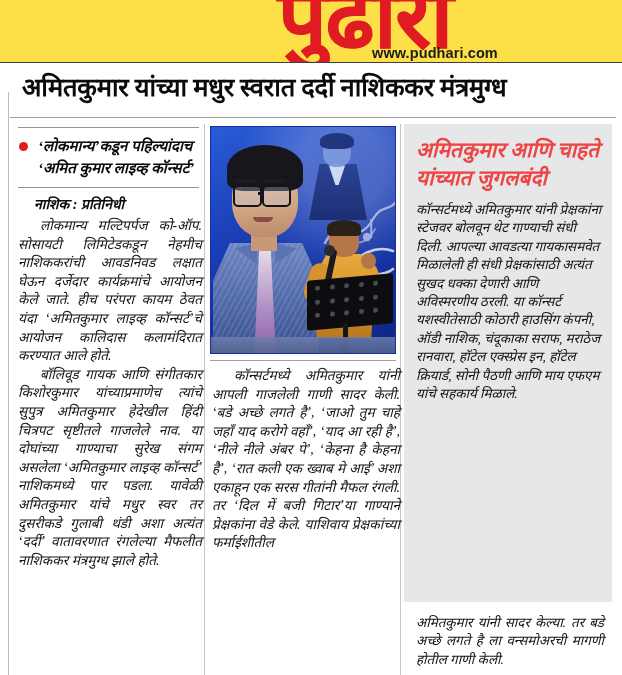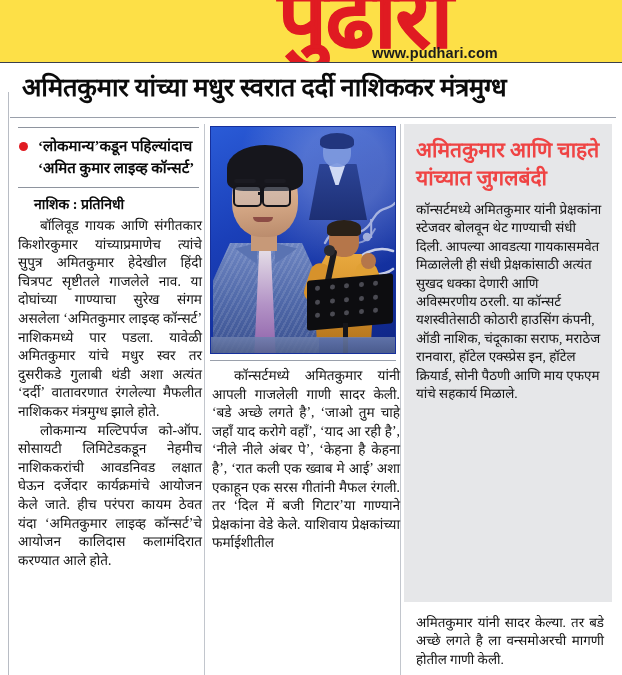--- a/index.html
+++ b/index.html
@@ -113,20 +113,21 @@
     background: #b8bcc4;
   }
 
   
   .columns {
     position: absolute;
     left: 0;
     top: 124px;
     width: 622px;
     height: 551px;
+    font-style: italic;
   }
 
   .col {
     position: absolute;
     top: 0;
     box-sizing: border-box;
   }
   .col-left  { left: 14px;  width: 188px; }
   .col-mid   { left: 208px; width: 192px; }
   .col-right { left: 404px; width: 208px; }
@@ -495,22 +496,22 @@
     <div class="kicker-rule-top"></div>
     <div class="kicker">
       <span class="kicker-dot"></span>
       <span>‘लोकमान्य’कडून पहिल्यांदाच ‘अमित कुमार लाइव्ह कॉन्सर्ट’</span>
     </div>
     <div class="kicker-rule-bottom"></div>
 
     <div class="dateline">नाशिक : प्रतिनिधी</div>
 
     <div class="body-text">
+      <p>लोकमान्य मल्टिपर्पज को-ऑप. सोसायटी लिमिटेडकडून नेहमीच नाशिककरांची आवडनिवड लक्षात घेऊन दर्जेदार कार्यक्रमांचे आयोजन केले जाते. हीच परंपरा कायम ठेवत यंदा ‘अमितकुमार लाइव्ह कॉन्सर्ट’चे आयोजन कालिदास कलामंदिरात करण्यात आले होते.</p>
       <p>बॉलिवूड गायक आणि संगीतकार किशोरकुमार यांच्याप्रमाणेच त्यांचे सुपुत्र अमितकुमार हेदेखील हिंदी चित्रपट सृष्टीतले गाजलेले नाव. या दोघांच्या गाण्याचा सुरेख संगम असलेला ‘अमितकुमार लाइव्ह कॉन्सर्ट’ नाशिकमध्ये पार पडला. यावेळी अमितकुमार यांचे मधुर स्वर तर दुसरीकडे गुलाबी थंडी अशा अत्यंत ‘दर्दी’ वातावरणात रंगलेल्या मैफलीत नाशिककर मंत्रमुग्ध झाले होते.</p>
-      <p>लोकमान्य मल्टिपर्पज को-ऑप. सोसायटी लिमिटेडकडून नेहमीच नाशिककरांची आवडनिवड लक्षात घेऊन दर्जेदार कार्यक्रमांचे आयोजन केले जाते. हीच परंपरा कायम ठेवत यंदा ‘अमितकुमार लाइव्ह कॉन्सर्ट’चे आयोजन कालिदास कलामंदिरात करण्यात आले होते.</p>
     </div>
   </div>
 
   <div class="col col-mid">
 
     <div class="photo">
       <div class="ph-bg"></div>
 
       <div class="ph-poster">
         <span class="pp-body"></span>

